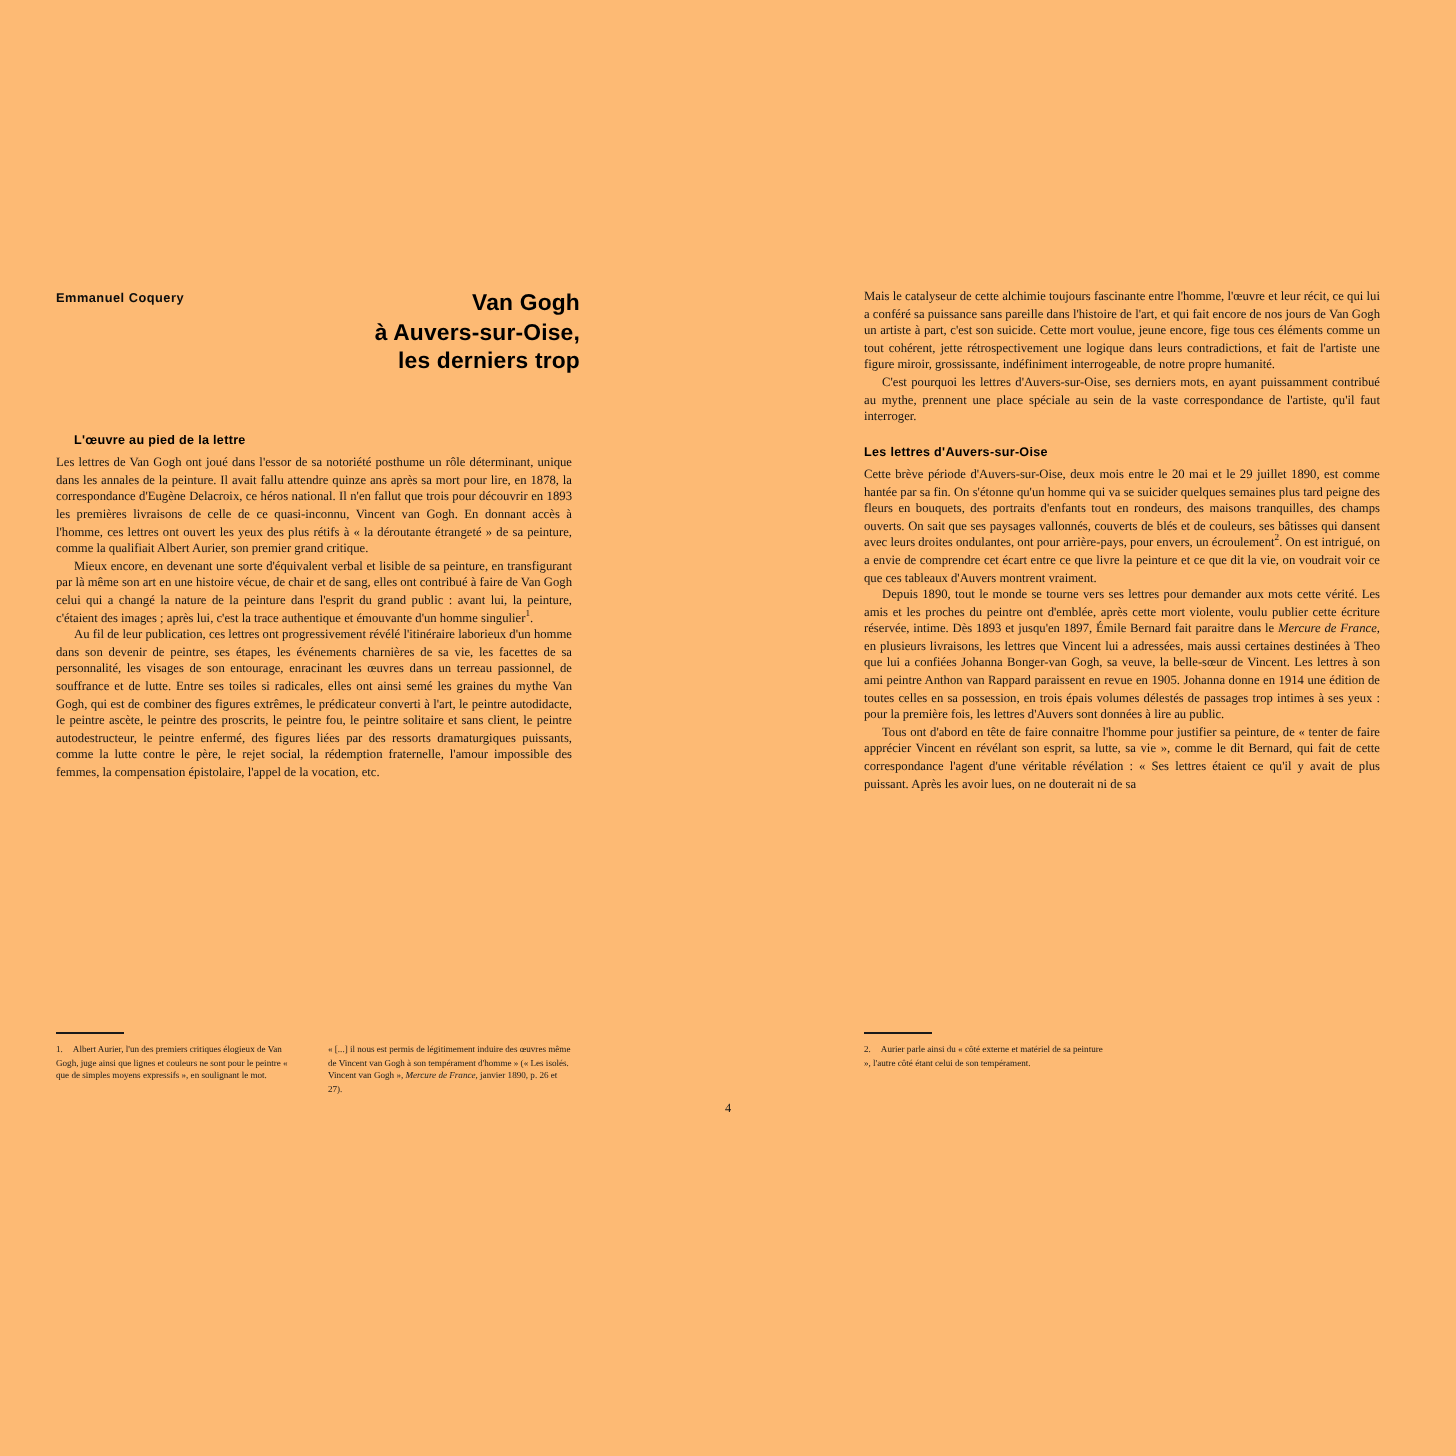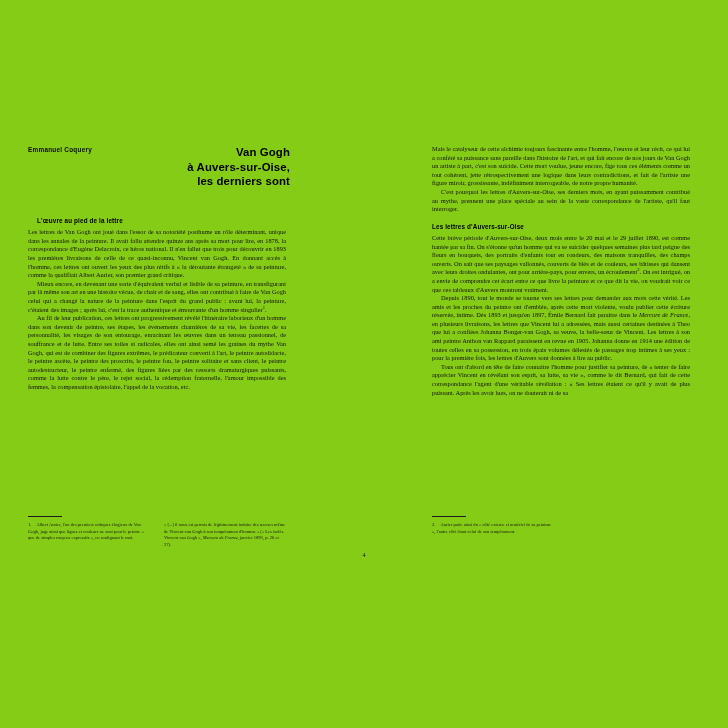--- a/index.html
+++ b/index.html
@@ -16,21 +16,21 @@
     color: #111111;
     -webkit-font-smoothing: antialiased;
   }
 
   .page {
     position: absolute;
     left: 0;
     top: 0;
     width: 728px;
     height: 728px;
-    background: #84cc16;
+    background: #fdba74;
   }
 
   
   .spread {
     position: absolute;
     left: 0;
     top: 0;
     width: 728px;
     height: 728px;
   }
@@ -183,21 +183,21 @@
         </div>
         <div class="fn-col">
           <p><span>« [...] il nous est permis de légitimement induire des œuvres même de Vincent van Gogh à son tempérament d'homme » (« Les isolés. Vincent van Gogh », </span><i>Mercure de France</i><span>, janvier 1890, p. 26 et 27).</span></p>
         </div>
       </div>
     </div>
 
     <div class="title-block">
       <div class="title-line">Van Gogh</div>
       <div class="title-line">à Auvers-sur-Oise,</div>
-      <div class="title-line">les derniers sont</div>
+      <div class="title-line">les derniers trop</div>
     </div>
 
     <div class="leaf leaf-right">
       <div class="body-col">
         <p class="noindent">Mais le catalyseur de cette alchimie toujours fascinante entre l'homme, l'œuvre et leur récit, ce qui lui a conféré sa puissance sans pareille dans l'histoire de l'art, et qui fait encore de nos jours de Van Gogh un artiste à part, c'est son suicide. Cette mort voulue, jeune encore, fige tous ces éléments comme un tout cohérent, jette rétrospectivement une logique dans leurs contradictions, et fait de l'artiste une figure miroir, grossissante, indéfiniment interrogeable, de notre propre humanité.</p>
         <p>C'est pourquoi les lettres d'Auvers-sur-Oise, ses derniers mots, en ayant puissamment contribué au mythe, prennent une place spéciale au sein de la vaste correspondance de l'artiste, qu'il faut interroger.</p>
       </div>
 
       <div style="height:8px"></div>
 

